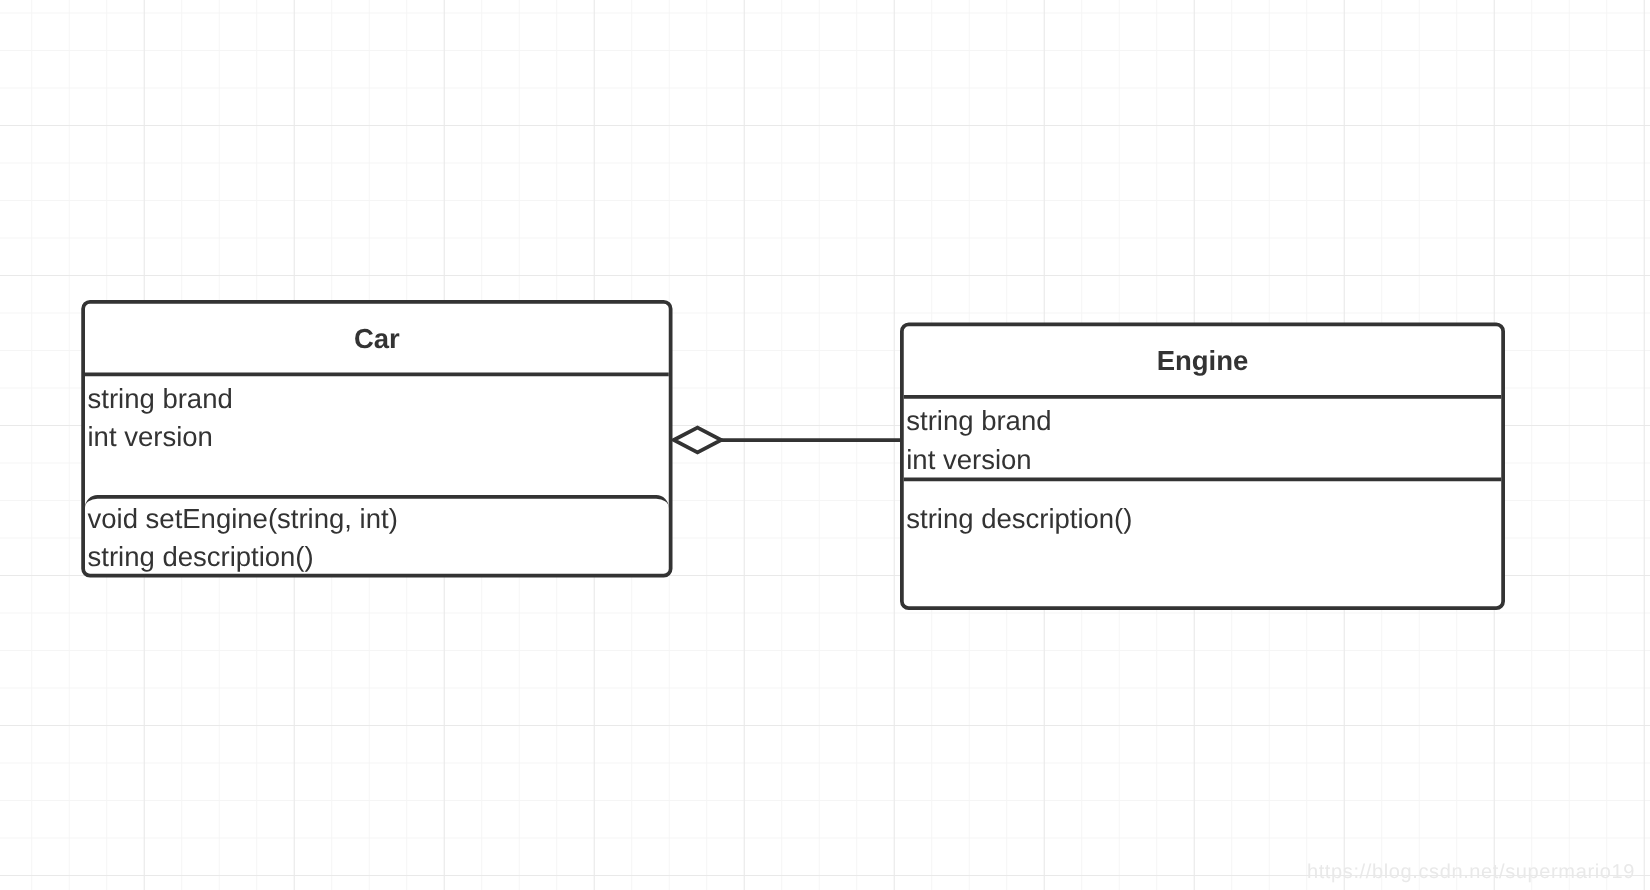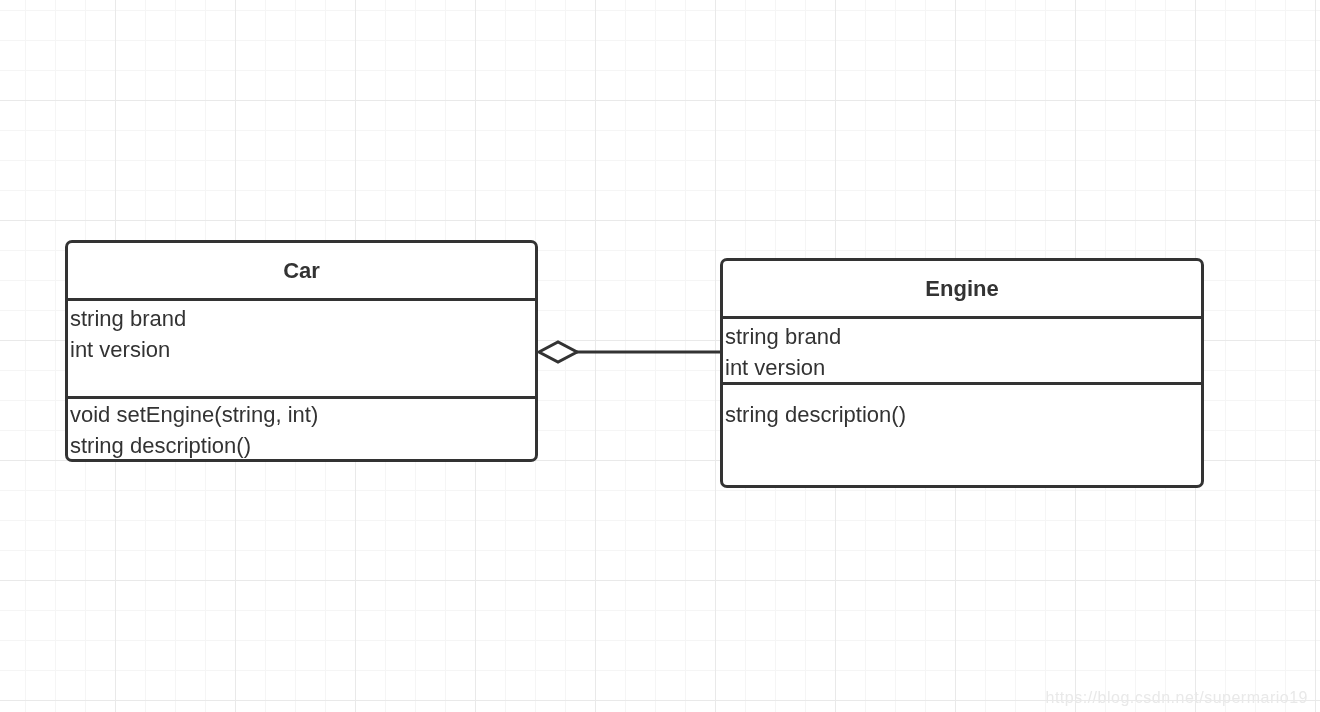--- a/index.html
+++ b/index.html
@@ -43,21 +43,21 @@
     font-weight: 700;
   }
   .uml-section {
     box-sizing: border-box;
     border-top: 3px solid var(--stroke);
     padding-left: 2px;
     overflow: hidden;
   }
   .uml-line { line-height: 31px; white-space: nowrap; }
   #car-attrs      { height: 98px; padding-top: 2px; }
-  #car-methods    { height: 63px; padding-top: 0; }
+  #car-methods    { height: 63px; padding-top: 0; border-radius: 10px; }
   #engine-attrs   { height: 66px; padding-top: 2px; }
   #engine-methods { height: 95px; padding-top: 14px; }
   #connector {
     position: absolute;
     left: 535px;
     top: 337px;
     width: 190px;
     height: 30px;
   }
   #connector line    { stroke: var(--stroke); stroke-width: 3; }

